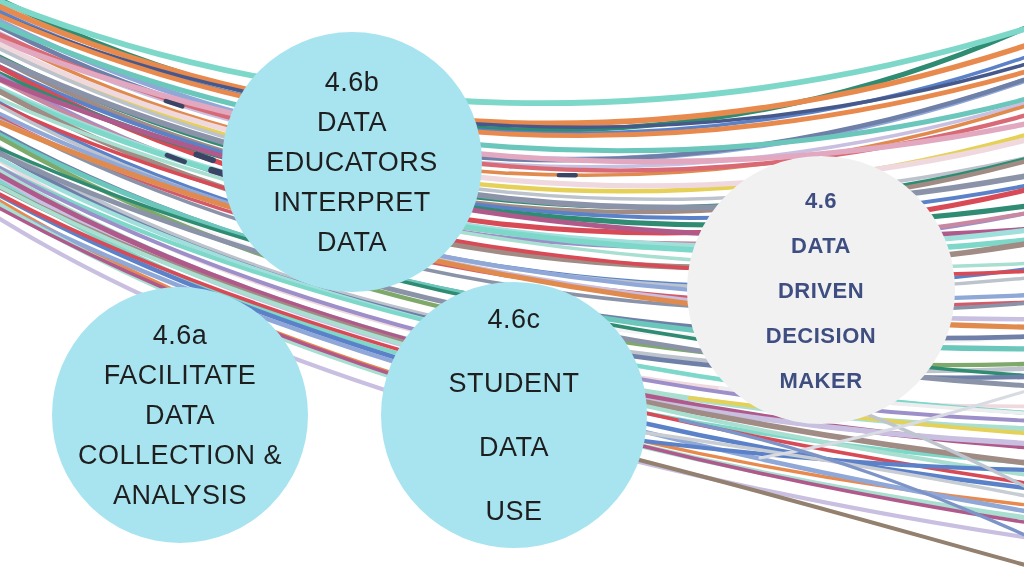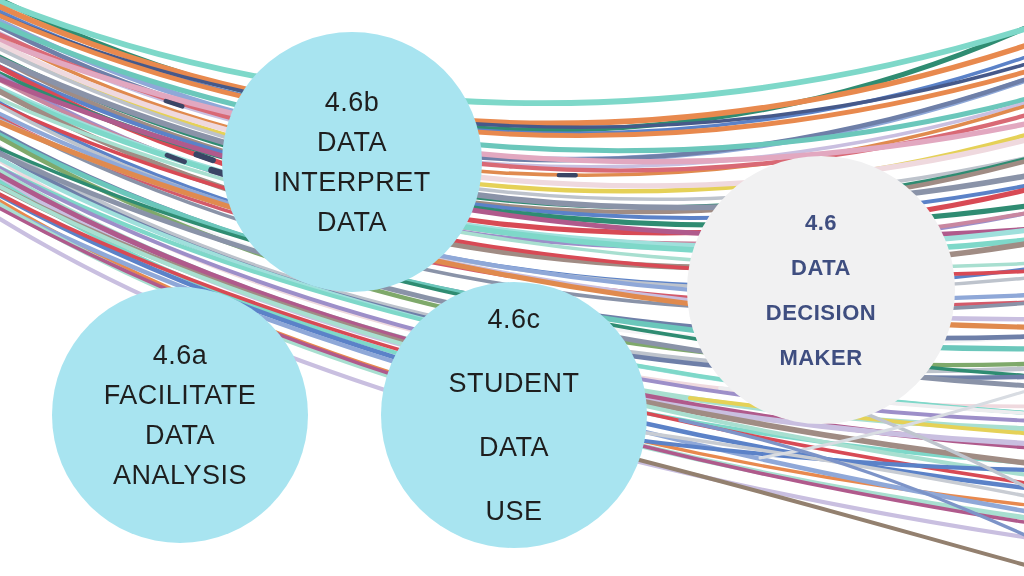--- a/index.html
+++ b/index.html
@@ -127,38 +127,41 @@
       <path d="M 690 398 C 850 418, 950 428, 1036 434" fill="none" stroke="#E5D157" stroke-width="4" stroke-linecap="round"></path>
       <path d="M 720 388 C 870 402, 960 409, 1036 414" fill="none" stroke="#EDEDEF" stroke-width="3.6" stroke-linecap="round"></path>
       <path d="M 755 372 C 860 408, 950 448, 1036 492" fill="none" stroke="#BFC5CE" stroke-width="3.4" stroke-linecap="round"></path>
       <path d="M 1036 388 C 930 420, 850 442, 760 458" fill="none" stroke="#D8DCE2" stroke-width="3" stroke-linecap="round"></path>
       <path d="M 680 420 C 820 450, 930 492, 1036 540" fill="none" stroke="#7D94C8" stroke-width="3.4" stroke-linecap="round"></path>
     </svg>
 
   <div class="bubble blue" id="bubble-46b">
     <div class="line">4.6b</div>
     <div class="line">DATA</div>
+    <div class="line">EDUCATORS</div>
     <div class="line">INTERPRET</div>
     <div class="line">DATA</div>
   </div>
 
   <div class="bubble blue" id="bubble-46a">
     <div class="line">4.6a</div>
     <div class="line">FACILITATE</div>
     <div class="line">DATA</div>
+    <div class="line">COLLECTION &amp;</div>
     <div class="line">ANALYSIS</div>
   </div>
 
   <div class="bubble blue" id="bubble-46c">
     <div class="line">4.6c</div>
     <div class="line">STUDENT</div>
     <div class="line">DATA</div>
     <div class="line">USE</div>
   </div>
 
   <div class="bubble gray" id="bubble-46m">
     <div class="line">4.6</div>
     <div class="line">DATA</div>
+    <div class="line">DRIVEN</div>
     <div class="line">DECISION</div>
     <div class="line">MAKER</div>
   </div>
 
 </div>
 
 </body></html>

